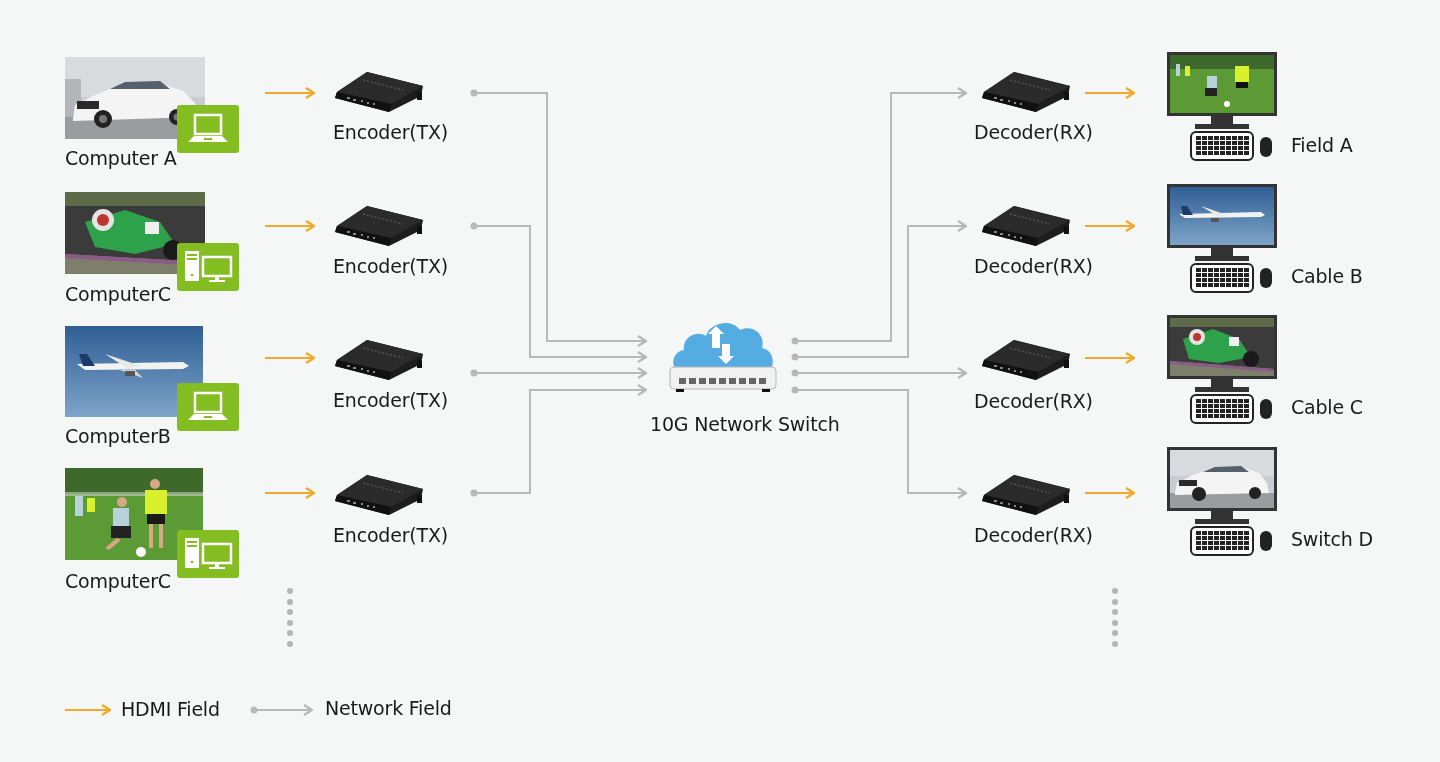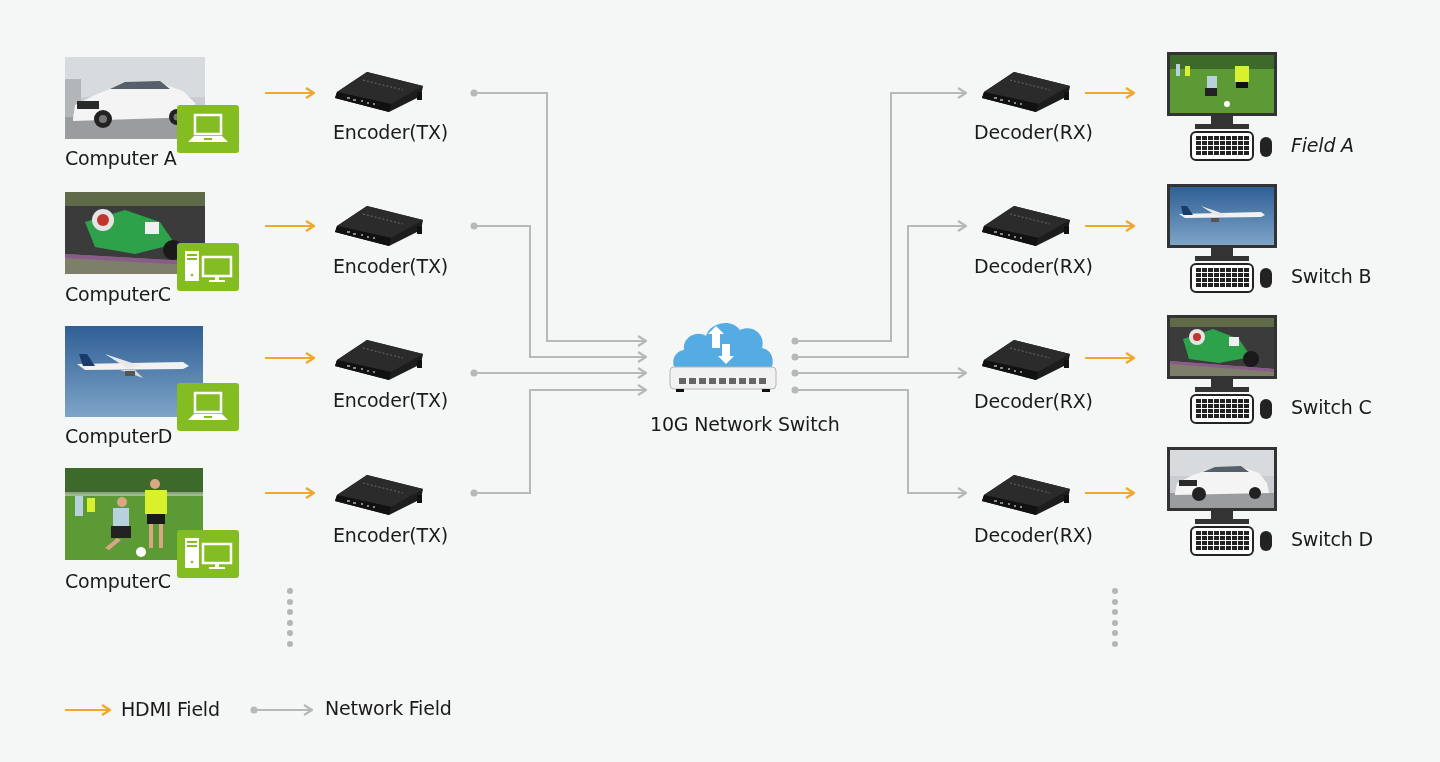--- a/index.html
+++ b/index.html
@@ -138,21 +138,21 @@
     <rect x="60" y="45" width="10" height="5" fill="#555"></rect>
   </svg>
 </div>
 <div class="badge" style="left:177px;top:383px;">
   <svg width="62" height="48" viewBox="0 0 62 48">
     <rect x="18" y="10" width="26" height="19" fill="none" stroke="#fff" stroke-width="2.5"></rect>
     <path d="M11,37 L17,31 L45,31 L51,37 Z" fill="#fff"></path>
     <rect x="27" y="33" width="8" height="2" fill="#84bd22"></rect>
   </svg>
 </div>
-<div class="label" style="left:65px;top:425px;">ComputerD</div>
+<div class="label" style="left:65px;top:425px;">ComputerB</div>
 
 <div class="photo" style="left:65px;top:468px;width:138px;height:92px;">
   <svg width="138" height="92" viewBox="0 0 138 92">
     <rect width="138" height="92" fill="#5c9a36"></rect>
     <rect width="138" height="26" fill="#3d6a2a"></rect>
     <rect y="24" width="138" height="4" fill="#e0e0e0" opacity="0.5"></rect>
     <circle cx="90" cy="16" r="5" fill="#d8a784"></circle>
     <rect x="80" y="22" width="22" height="24" fill="#d9f02c"></rect>
     <rect x="82" y="46" width="18" height="10" fill="#1a1a1a"></rect>
     <rect x="84" y="56" width="4" height="24" fill="#d8a784"></rect>
@@ -444,21 +444,21 @@
       <rect x="12" y="20" width="5" height="4" fill="#222"></rect>
       <rect x="18" y="20" width="5" height="4" fill="#222"></rect>
       <rect x="24" y="20" width="5" height="4" fill="#222"></rect>
       <rect x="30" y="20" width="5" height="4" fill="#222"></rect>
       <rect x="36" y="20" width="5" height="4" fill="#222"></rect>
       <rect x="42" y="20" width="5" height="4" fill="#222"></rect>
       <rect x="48" y="20" width="5" height="4" fill="#222"></rect>
       <rect x="54" y="20" width="5" height="4" fill="#222"></rect>
     </svg></div>
 <div class="mouse" style="left:1260px;top:137px;"></div>
-<div class="label" style="left:1291px;top:134px;font-style:italic;">Field A</div>
+<div class="label" style="left:1291px;top:134px;">Field A</div>
 
 <div class="kbd" style="left:1190px;top:263px;"><svg width="64" height="30" viewBox="0 0 64 30">
       <rect x="1" y="1" width="62" height="28" rx="5" fill="#fff" stroke="#222" stroke-width="2"></rect>
       <rect x="6" y="5" width="5" height="4" fill="#222"></rect>
       <rect x="12" y="5" width="5" height="4" fill="#222"></rect>
       <rect x="18" y="5" width="5" height="4" fill="#222"></rect>
       <rect x="24" y="5" width="5" height="4" fill="#222"></rect>
       <rect x="30" y="5" width="5" height="4" fill="#222"></rect>
       <rect x="36" y="5" width="5" height="4" fill="#222"></rect>
       <rect x="42" y="5" width="5" height="4" fill="#222"></rect>
@@ -486,21 +486,21 @@
       <rect x="12" y="20" width="5" height="4" fill="#222"></rect>
       <rect x="18" y="20" width="5" height="4" fill="#222"></rect>
       <rect x="24" y="20" width="5" height="4" fill="#222"></rect>
       <rect x="30" y="20" width="5" height="4" fill="#222"></rect>
       <rect x="36" y="20" width="5" height="4" fill="#222"></rect>
       <rect x="42" y="20" width="5" height="4" fill="#222"></rect>
       <rect x="48" y="20" width="5" height="4" fill="#222"></rect>
       <rect x="54" y="20" width="5" height="4" fill="#222"></rect>
     </svg></div>
 <div class="mouse" style="left:1260px;top:268px;"></div>
-<div class="label" style="left:1291px;top:265px;">Switch B</div>
+<div class="label" style="left:1291px;top:265px;">Cable B</div>
 
 <div class="kbd" style="left:1190px;top:394px;"><svg width="64" height="30" viewBox="0 0 64 30">
       <rect x="1" y="1" width="62" height="28" rx="5" fill="#fff" stroke="#222" stroke-width="2"></rect>
       <rect x="6" y="5" width="5" height="4" fill="#222"></rect>
       <rect x="12" y="5" width="5" height="4" fill="#222"></rect>
       <rect x="18" y="5" width="5" height="4" fill="#222"></rect>
       <rect x="24" y="5" width="5" height="4" fill="#222"></rect>
       <rect x="30" y="5" width="5" height="4" fill="#222"></rect>
       <rect x="36" y="5" width="5" height="4" fill="#222"></rect>
       <rect x="42" y="5" width="5" height="4" fill="#222"></rect>
@@ -528,21 +528,21 @@
       <rect x="12" y="20" width="5" height="4" fill="#222"></rect>
       <rect x="18" y="20" width="5" height="4" fill="#222"></rect>
       <rect x="24" y="20" width="5" height="4" fill="#222"></rect>
       <rect x="30" y="20" width="5" height="4" fill="#222"></rect>
       <rect x="36" y="20" width="5" height="4" fill="#222"></rect>
       <rect x="42" y="20" width="5" height="4" fill="#222"></rect>
       <rect x="48" y="20" width="5" height="4" fill="#222"></rect>
       <rect x="54" y="20" width="5" height="4" fill="#222"></rect>
     </svg></div>
 <div class="mouse" style="left:1260px;top:399px;"></div>
-<div class="label" style="left:1291px;top:396px;">Switch C</div>
+<div class="label" style="left:1291px;top:396px;">Cable C</div>
 
 <div class="kbd" style="left:1190px;top:526px;"><svg width="64" height="30" viewBox="0 0 64 30">
       <rect x="1" y="1" width="62" height="28" rx="5" fill="#fff" stroke="#222" stroke-width="2"></rect>
       <rect x="6" y="5" width="5" height="4" fill="#222"></rect>
       <rect x="12" y="5" width="5" height="4" fill="#222"></rect>
       <rect x="18" y="5" width="5" height="4" fill="#222"></rect>
       <rect x="24" y="5" width="5" height="4" fill="#222"></rect>
       <rect x="30" y="5" width="5" height="4" fill="#222"></rect>
       <rect x="36" y="5" width="5" height="4" fill="#222"></rect>
       <rect x="42" y="5" width="5" height="4" fill="#222"></rect>

